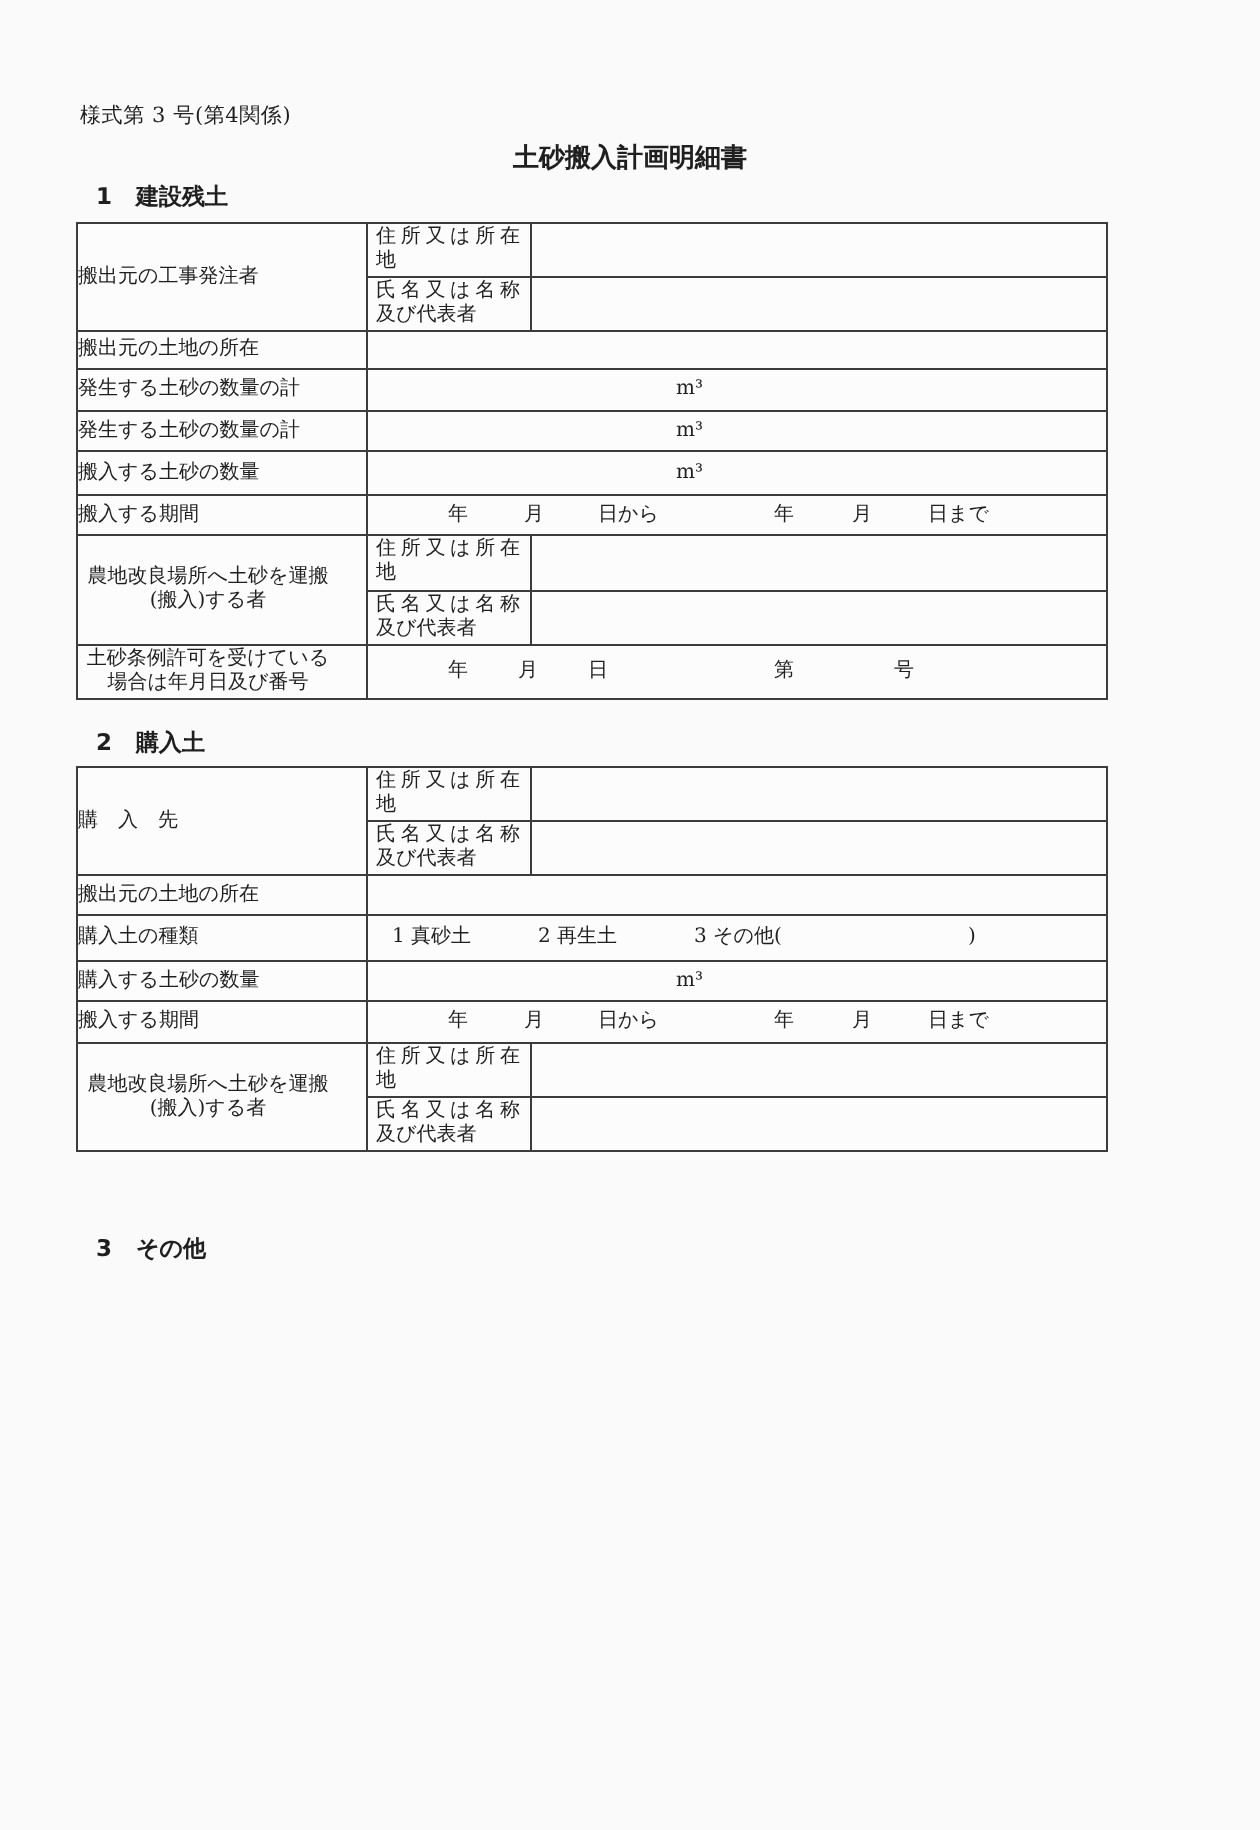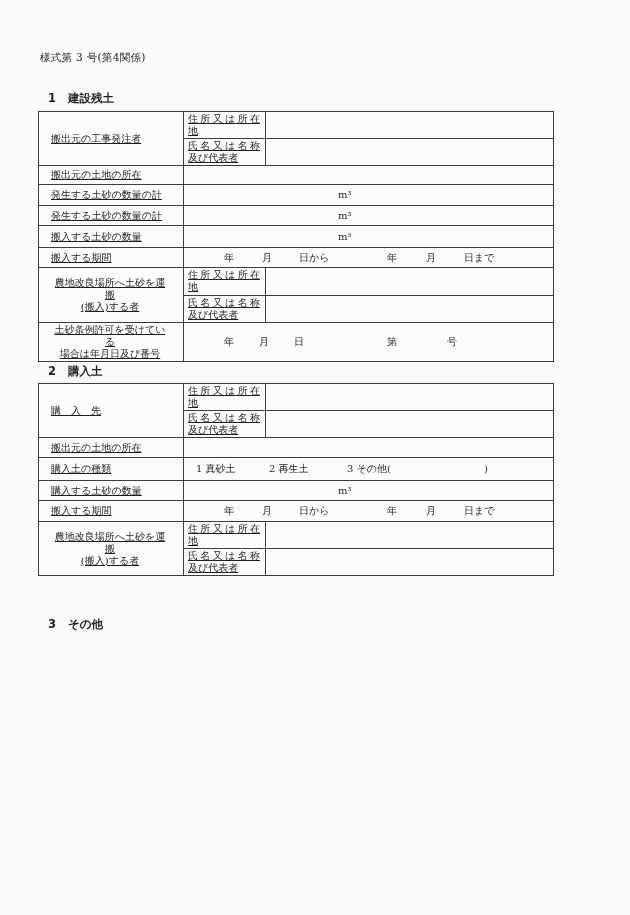--- a/index.html
+++ b/index.html
@@ -43,22 +43,22 @@
   col.c2 { width:82px; }
   col.c3 { width:288px; }
 
   td {
     border:1px solid #3c3c3c;
     font-size:10px; line-height:12px;
     padding:1px 3px;
     vertical-align:middle;
     overflow:hidden;
   }
-  td.lbl { padding:1px 14px 1px 12px;text-decoration:underline; }
-  td.sub { vertical-align:top; padding:1px 5px 1px 4px;text-decoration:underline; }
+  td.lbl { padding:1px 14px 1px 0; }
+  td.sub { vertical-align:top; padding:1px 5px 1px 4px; }
   td.sub .jline { display:block; text-align:justify; text-align-last:justify; }
   td.sub .line  { display:block; text-align:left; }
   td.lbl .line  { display:block; text-align:center; }
   td.val { position:relative; padding:0; }
 
   .tk { position:absolute; top:50%; transform:translateY(-50%); white-space:nowrap; font-size:10px; }
   
   .pp0{left:40px}.pp1{left:78px}.pp2{left:115px}.pp3{left:203px}.pp4{left:242px}.pp5{left:280px}
   
   .pm0{left:40px}.pm1{left:75px}.pm2{left:110px}.pm3{left:203px}.pm4{left:263px}
@@ -70,20 +70,21 @@
   
   .h19{height:19px}.h20{height:20px}.h21{height:21px}.h22{height:22px}.h23{height:23px}
   .h24{height:24px}.h25{height:25px}.h26{height:26px}.h27{height:27px}.h28{height:28px}
 </style>
 </head>
 <body>
 
 <div class="page">
 
   <div class="form-id">様式第 3 号(第4関係)</div>
+  <div class="doc-title">土砂搬入計画明細書</div>
 
   <div class="sec-heading pos-h1">
     <span>1</span><span class="sec-label">建設残土</span>
   </div>
 
   <table class="form-table pos-t1">
     <colgroup>
         <col class="c1">
         <col class="c2">
         <col class="c3">

